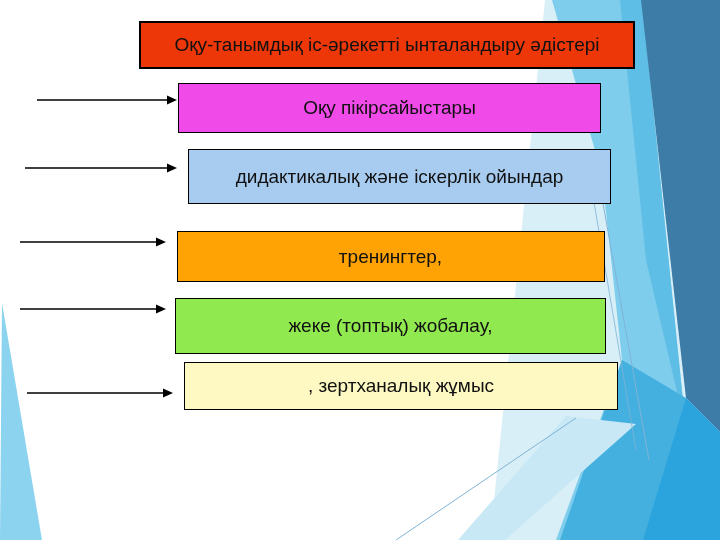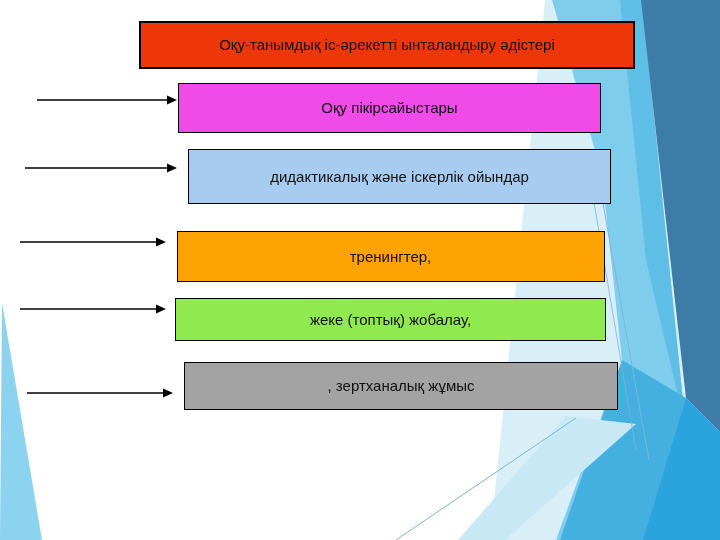--- a/index.html
+++ b/index.html
@@ -8,30 +8,30 @@
     position: relative; width: 720px; height: 540px;
     font-family: "Liberation Sans", sans-serif; background: #ffffff; overflow: hidden;
   }
   .bg-svg, .arrows-svg {
     position: absolute; left: 0; top: 0; width: 720px; height: 540px; display: block;
   }
   .box {
     position: absolute; box-sizing: border-box;
     border: 1.5px solid #000000;
     display: flex; align-items: center; justify-content: center;
-    text-align: center; font-size: 15px; line-height: 1.15; color: #111111;
+    text-align: center; font-size: 19px; line-height: 1.15; color: #111111;
     padding: 2px 10px;
   }
   .title-box { border-width: 2px; }
   
   #title-box { left: 139px; top: 21px;  width: 496px; height: 48px; }
   #method-box-0 { left: 178px; top: 83px;  width: 423px; height: 50px; }
   #method-box-1 { left: 188px; top: 149px; width: 423px; height: 55px; }
   #method-box-2 { left: 177px; top: 231px; width: 428px; height: 51px; }
-  #method-box-3 { left: 175px; top: 298px; width: 431px; height: 43px; }
+  #method-box-3 { left: 175px; top: 298px; width: 431px; height: 56px; }
   #method-box-4 { left: 184px; top: 362px; width: 434px; height: 48px; }
 </style>
 </head>
 <body>
 
 <div class="slide">
 
   <svg class="bg-svg" viewBox="0 0 720 540" aria-hidden="true">
     <rect x="0" y="0" width="720" height="540" fill="#FFFFFF"></rect>
     <polygon points="545,0 650,0 720,280 720,540 490,540" fill="#D8EFF8"></polygon>
@@ -83,17 +83,17 @@
   </div>
 
   <div class="box" id="method-box-2" style="background-color: rgb(255, 163, 5); padding-left: 9px;">
     <span>тренингтер,</span>
   </div>
 
   <div class="box" id="method-box-3" style="background-color: rgb(145, 233, 80);">
     <span>жеке (топтық) жобалау,</span>
   </div>
 
-  <div class="box" id="method-box-4" style="background-color: #a3a3a3;">
+  <div class="box" id="method-box-4" style="background-color: #fef9c3;">
     <span>, зертханалық жұмыс</span>
   </div>
 
 </div>
 
 </body></html>

